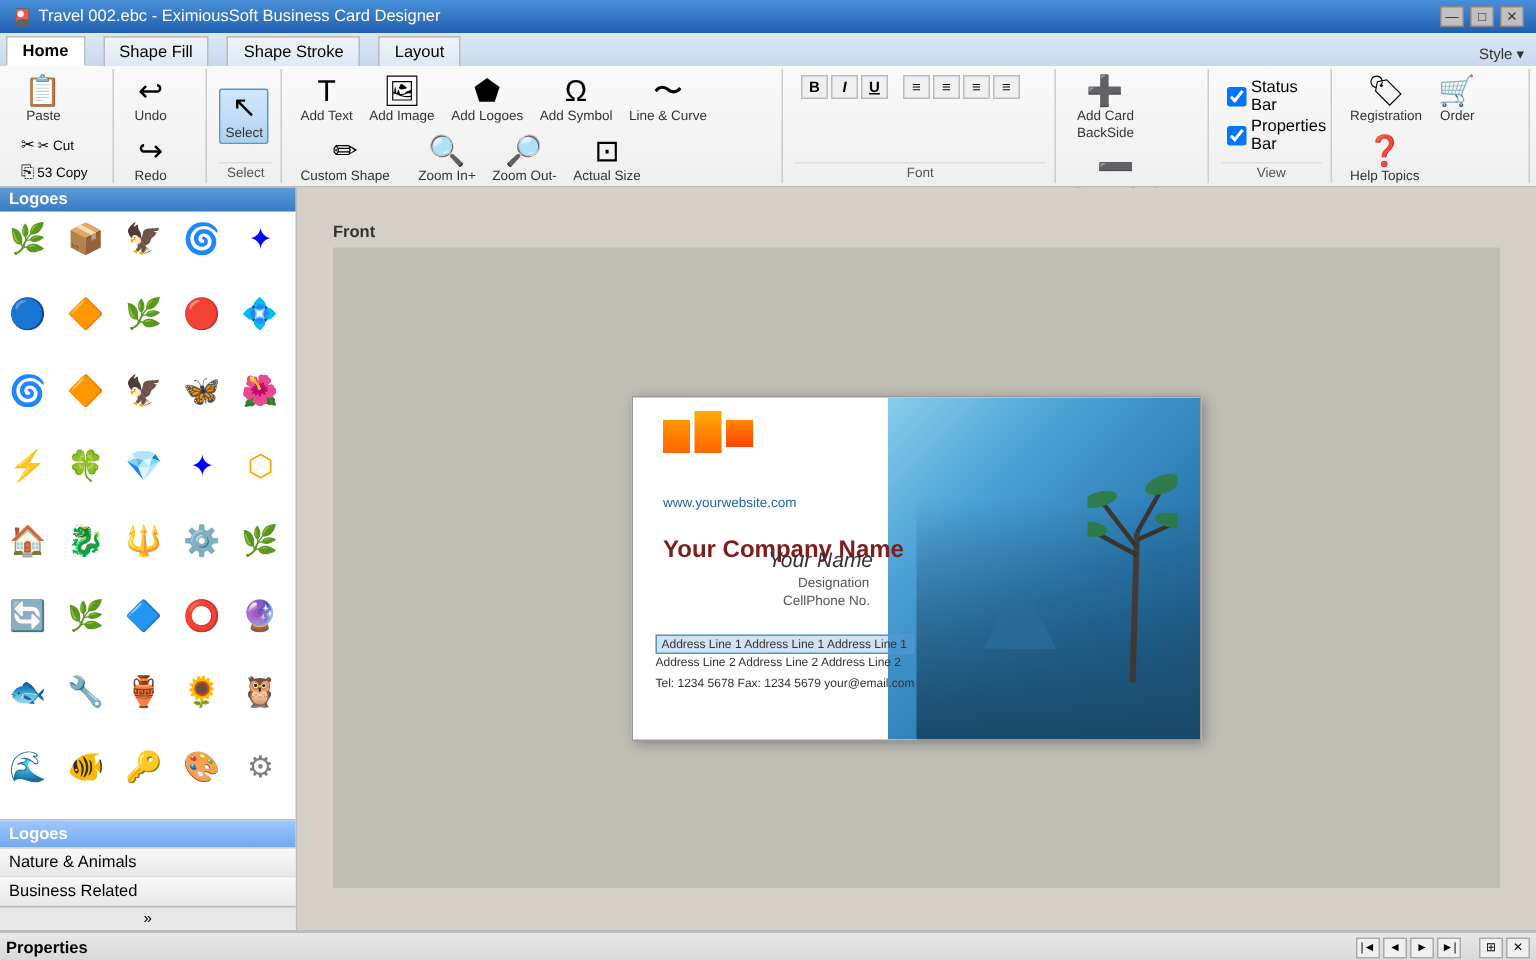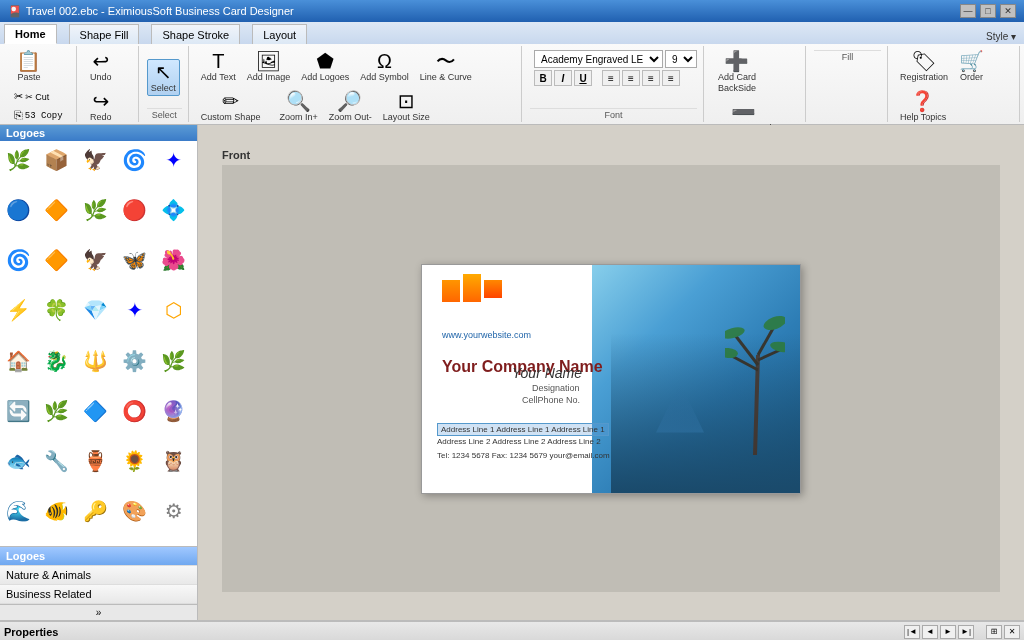--- a/index.html
+++ b/index.html
@@ -414,21 +414,21 @@
           <span class="ribbon-icon">📋</span>
           <span class="ribbon-btn-label">Paste</span>
         </div>
         <div style="display:flex; flex-direction:column; gap:2px;">
           <div class="ribbon-small-btn">
             <span>✂</span>
             <span style="font-size:9px;">✂ Cut</span>
           </div>
           <div class="ribbon-small-btn">
             <span>⎘</span>
-            <span style="font-size:9px;font-family:Liberation Mono, monospace;">53 Copy</span>
+            <span style="font-size:9px;">53 Copy</span>
           </div>
           <div class="ribbon-small-btn">
             <span>✕</span>
             <span style="font-size:9px;">✕ Delete</span>
           </div>
         </div>
       </div>
       <div class="ribbon-group-label">Clipboard</div>
     </div>
 
@@ -486,36 +486,28 @@
         <div class="ribbon-btn">
           <span class="ribbon-icon">🔍</span>
           <span class="ribbon-btn-label">Zoom In+</span>
         </div>
         <div class="ribbon-btn">
           <span class="ribbon-icon">🔎</span>
           <span class="ribbon-btn-label">Zoom Out-</span>
         </div>
         <div class="ribbon-btn">
           <span class="ribbon-icon">⊡</span>
-          <span class="ribbon-btn-label">Layout Size</span>
+          <span class="ribbon-btn-label">Actual Size</span>
         </div>
       </div>
       <div class="ribbon-group-label">Select</div>
     </div>
 
     <div class="ribbon-group" style="min-width:180px;">
       <div class="font-controls" style="flex:1">
-        <div class="font-row">
-          <select class="font-select">
-            <option>Academy Engraved LE</option>
-          </select>
-          <select class="font-size-select">
-            <option>9</option>
-          </select>
-        </div>
         <div class="font-row">
           <div class="format-btn" style="font-weight:bold;">B</div>
           <div class="format-btn" style="font-style:italic;">I</div>
           <div class="format-btn" style="text-decoration:underline;">U</div>
           <div style="width:6px;"></div>
           <div class="format-btn">≡</div>
           <div class="format-btn">≡</div>
           <div class="format-btn">≡</div>
           <div class="format-btn">≡</div>
         </div>
@@ -533,21 +525,31 @@
         <div class="ribbon-btn" style="font-size:9px; min-width:50px;">
           <span class="ribbon-icon">➖</span>
           <span class="ribbon-btn-label">Remove Card</span>
           <span class="ribbon-btn-label">BackSide</span>
         </div>
       </div>
       <div class="ribbon-group-label">Card BackSide</div>
     </div>
 
     <div class="ribbon-group" style="min-width:80px;">
-      <div class="ribbon-group-label">Fill</div>
+      <div class="view-checkboxes" style="flex:1;">
+        <div class="view-check">
+          <input type="checkbox" checked="" style="">
+          <span>Status Bar</span>
+        </div>
+        <div class="view-check">
+          <input type="checkbox" checked="" style="">
+          <span>Properties Bar</span>
+        </div>
+      </div>
+      <div class="ribbon-group-label">View</div>
     </div>
 
     <div class="ribbon-group" style="min-width:130px;">
       <div class="ribbon-group-content">
         <div class="ribbon-btn">
           <span class="ribbon-icon">🏷</span>
           <span class="ribbon-btn-label">Registration</span>
         </div>
         <div class="ribbon-btn">
           <span class="ribbon-icon">🛒</span>

